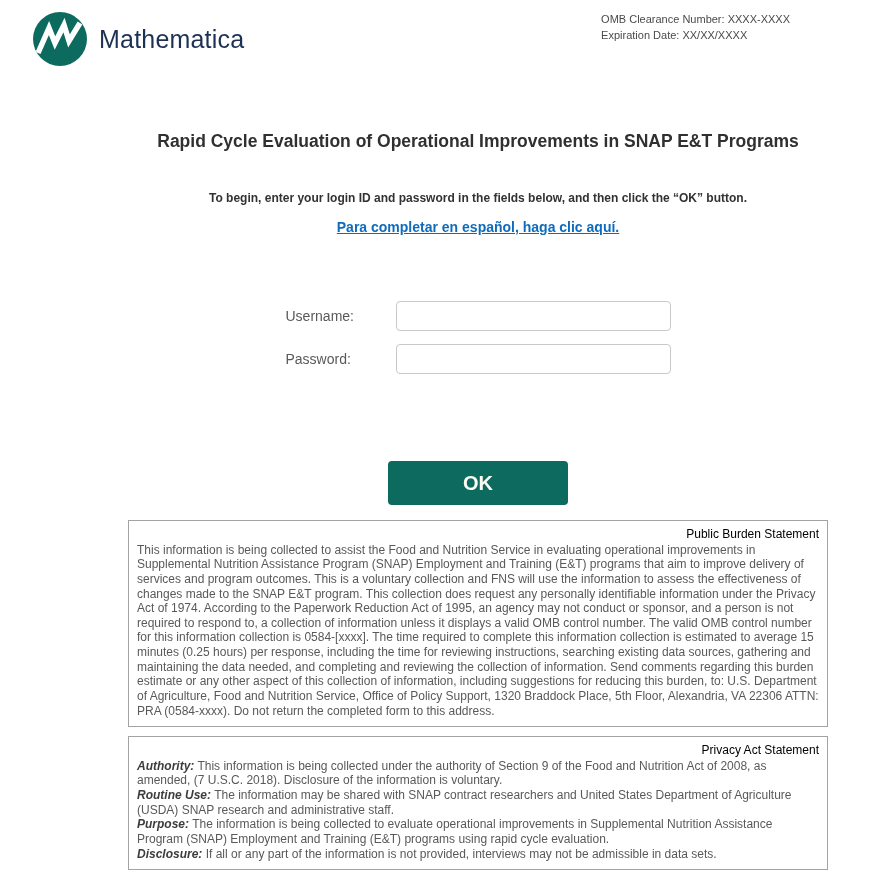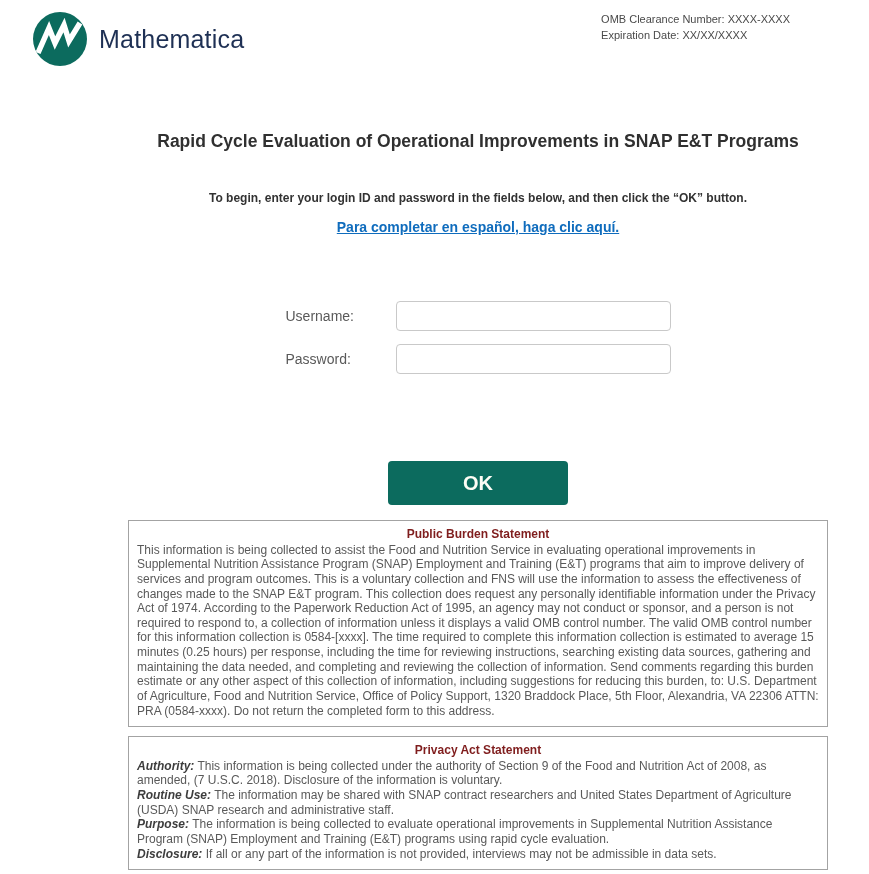--- a/index.html
+++ b/index.html
@@ -73,21 +73,21 @@
   .box {
     margin-top: 15px;
     width: 700px;
     border: 1px solid #a3a3a3;
     padding: 6px 8px 8px 8px;
     font-size: 12px; line-height: 1.22; color: #595959;
     background: #fff;
   }
   .box + .box { margin-top: 9px; }
   .box-heading {
-    text-align: center; font-weight: 700; color: #7f1d1d;
+    text-align: right; font-weight: 400; color: #000000;
     margin-bottom: 1px;
   }
   .box-body { text-align: left; }
   .priv-item b { color: #3d3d3d; font-style: italic; }
 </style>
 </head>
 <body>
 
 <div class="logo">
   <svg width="54" height="54" viewBox="0 0 54 54">

